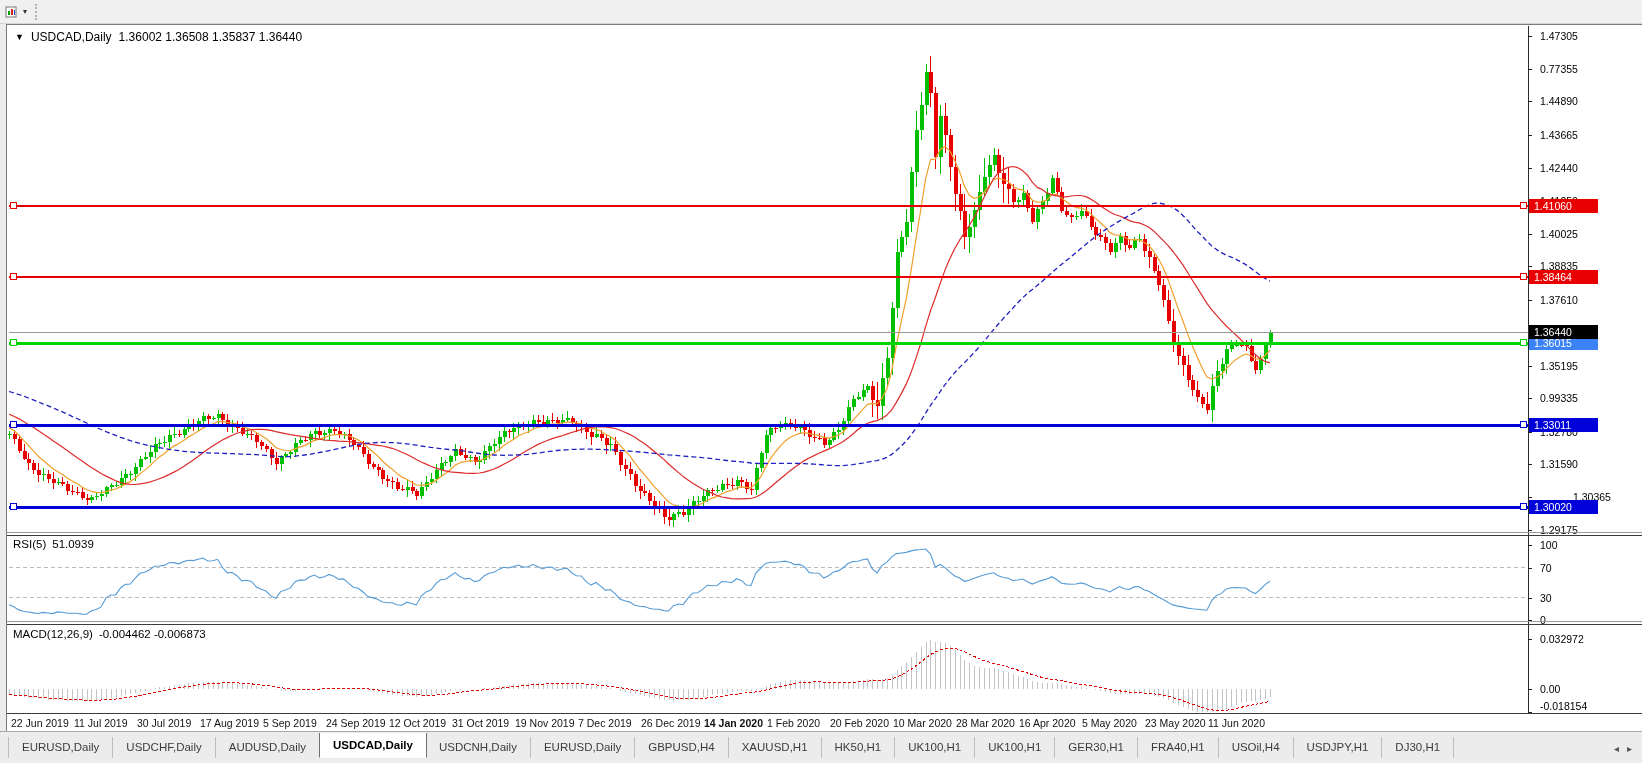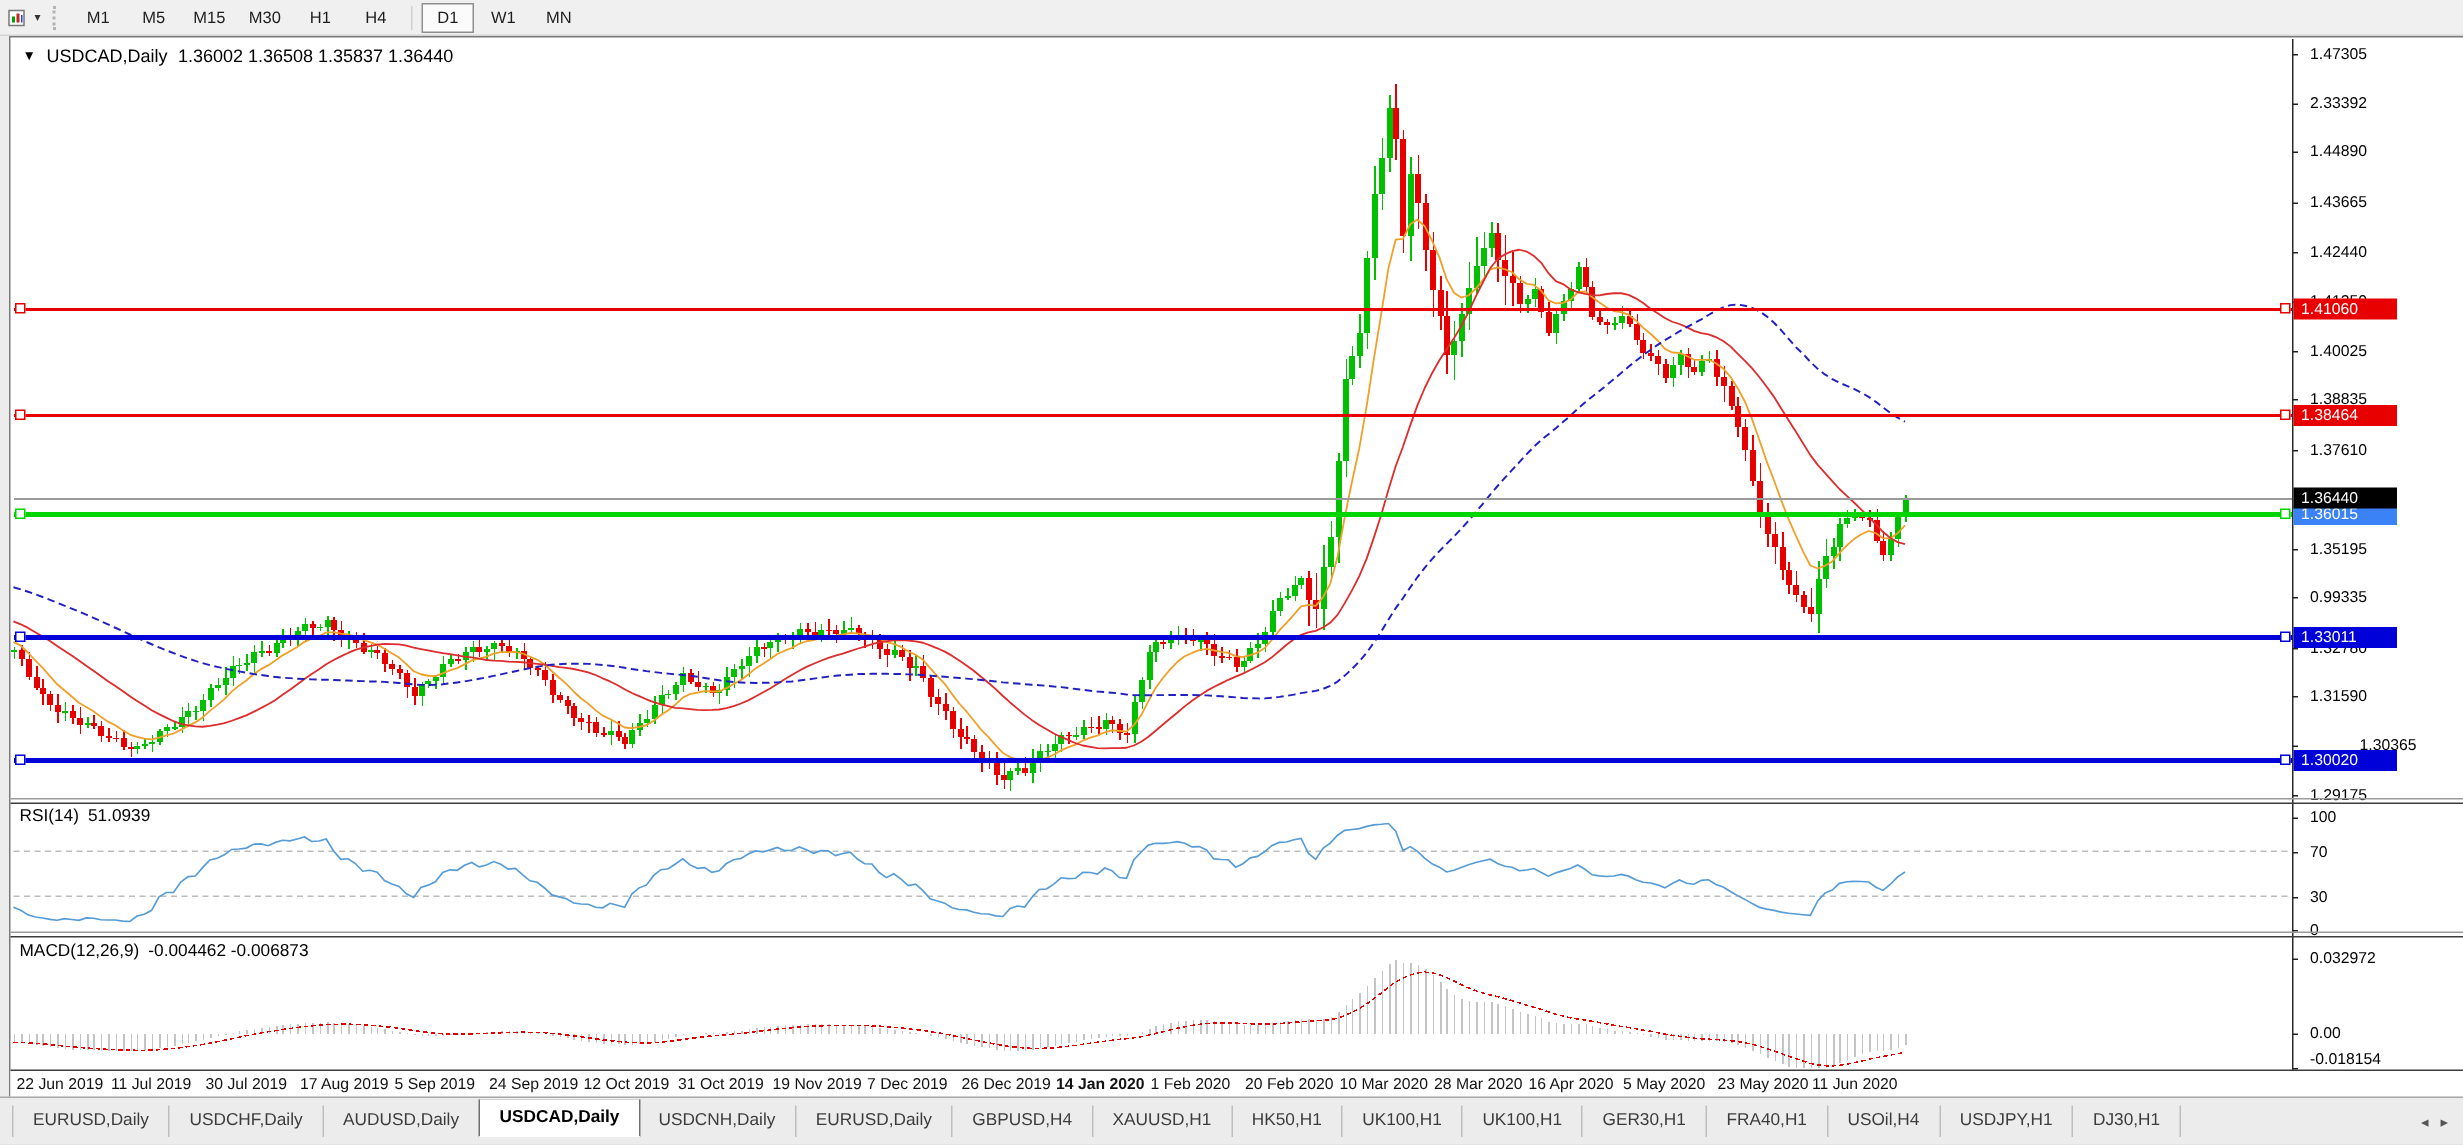--- a/index.html
+++ b/index.html
@@ -55,32 +55,20 @@
     <div class="tool-icon">
       <svg width="16" height="14">
         <rect x="1" y="2" width="10" height="10" fill="#fff" stroke="#777"></rect>
         <rect x="3" y="6" width="2" height="4" fill="#00a000"></rect>
         <rect x="6" y="4" width="2" height="6" fill="#cc2222"></rect>
         <rect x="9" y="5" width="1" height="5" fill="#2244cc"></rect>
       </svg>
       <span class="caret">▾</span>
     </div>
     <div class="grip"></div>
-    <div class="tfbar" id="tfbar">
-        <div class="tfbtn">M1</div>
-        <div class="tfbtn">M5</div>
-        <div class="tfbtn">M15</div>
-        <div class="tfbtn">M30</div>
-        <div class="tfbtn">H1</div>
-        <div class="tfbtn">H4</div>
-        <div class="tfsep"></div>
-        <div class="tfbtn active">D1</div>
-        <div class="tfbtn">W1</div>
-        <div class="tfbtn">MN</div>
-      </div>
   </div>
 
   <div class="window">
     <div class="winpane" id="pane">
       <svg id="plot" width="1636" height="708">
           <g shape-rendering="crispEdges">
             <line x1="2.5" x2="2.5" y1="406.30541611743587" y2="414.1575490610141" stroke="#00c000" stroke-width="1"></line>
             <rect x="0.5" y="408.66229755022755" width="4" height="1" fill="#00c000"></rect>
             <line x1="7.5" x2="7.5" y1="405.32432921748756" y2="418.88075456989293" stroke="#e80000" stroke-width="1"></line>
             <rect x="5.5" y="408.66229755022755" width="4" height="5.5191071186235945" fill="#e80000"></rect>
@@ -887,21 +875,21 @@
           <line x1="2" x2="1521" y1="307.5" y2="307.5" stroke="#9a9a9a" stroke-width="1" shape-rendering="crispEdges"></line>
         </svg>
 
       <div class="titlebar">
         <span class="tri">▼</span>
         <span>USDCAD,Daily</span>
         <span>1.36002 1.36508 1.35837 1.36440</span>
       </div>
 
       <div class="ind-label" style="top:513px">
-        <span>RSI(14)</span>
+        <span>RSI(5)</span>
         <span>51.0939</span>
       </div>
       <div class="ind-label" style="top:603px">
         <span>MACD(12,26,9)</span>
         <span>-0.004462 -0.006873</span>
       </div>
 
       <div class="axis-vline" style="left:1521px"></div>
       <div class="pane-div" style="top:507px;height:1px;background:#9b9b9b"></div>
       <div class="pane-div" style="top:510px;height:1px;background:#3c3c3c"></div>
@@ -943,21 +931,21 @@
         <div class="pbadge" style="top:311px;background:#3b82f6;">1.36015</div>
         <div class="handle" style="left:3px;top:396px;border:1px solid #0000d8;"></div>
         <div class="handle" style="left:1513px;top:396px;border:1px solid #0000d8;"></div>
         <div class="pbadge" style="top:393px;background:#0000d8;">1.33011</div>
         <div class="handle" style="left:3px;top:478px;border:1px solid #0000d8;"></div>
         <div class="handle" style="left:1513px;top:478px;border:1px solid #0000d8;"></div>
         <div class="pbadge" style="top:475px;background:#0000d8;">1.30020</div>
         <div class="pbadge" style="top:300px;background:#000000;">1.36440</div>
         <div class="plabel" style="top:4.508240000000033px;">1.47305</div>
         <div class="ptick" style="top:11px;"></div>
-        <div class="plabel" style="top:37.913989999999686px;">2.33392</div>
+        <div class="plabel" style="top:37.913989999999686px;">0.77355</div>
         <div class="ptick" style="top:44px;"></div>
         <div class="plabel" style="top:70.36528999999975px;">1.44890</div>
         <div class="ptick" style="top:76px;"></div>
         <div class="plabel" style="top:103.77104px;">1.43665</div>
         <div class="ptick" style="top:110px;"></div>
         <div class="plabel" style="top:137.17678999999964px;">1.42440</div>
         <div class="ptick" style="top:143px;"></div>
         <div class="plabel" style="top:169.6280899999997px;">1.41250</div>
         <div class="ptick" style="top:176px;"></div>
         <div class="plabel" style="top:203.03383999999997px;">1.40025</div>

